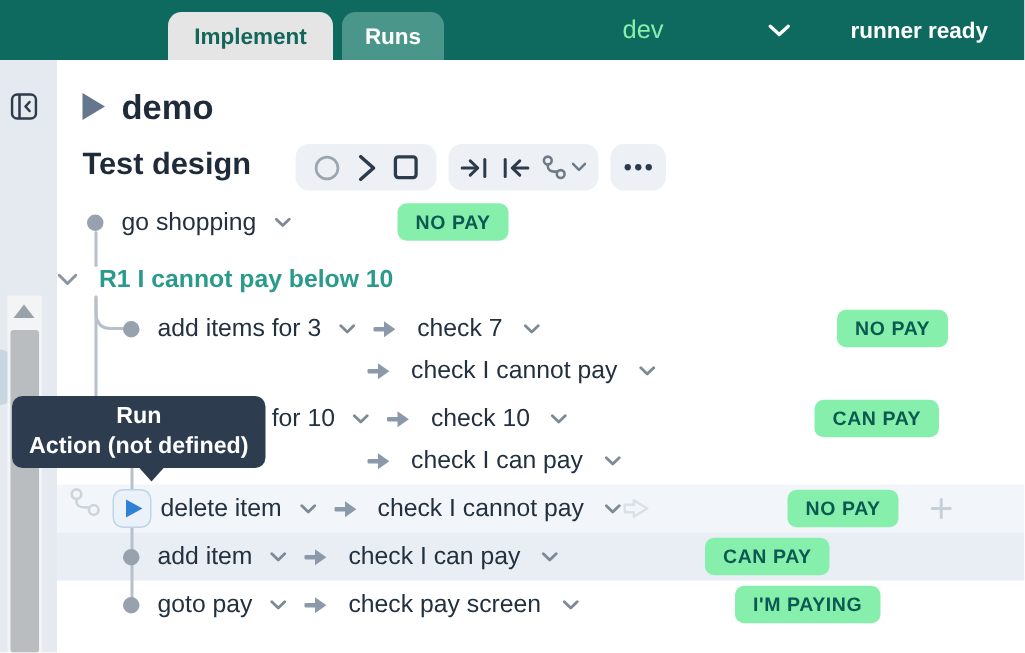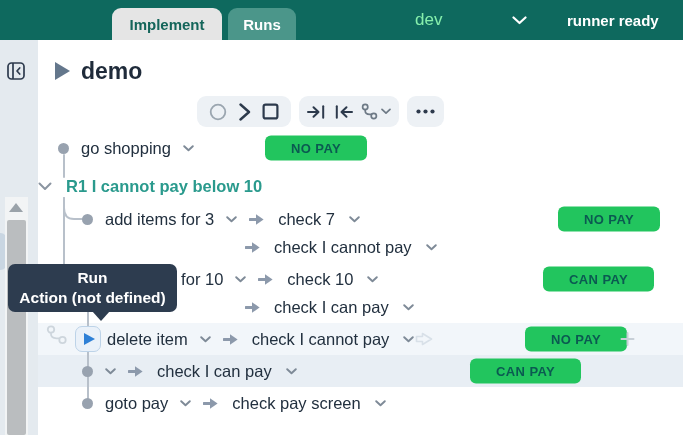--- a/index.html
+++ b/index.html
@@ -57,22 +57,22 @@
   .bullet { width:11px; height:11px; border-radius:50%; background:#98a2af; flex:none; }
   .indent-1 { padding-left:20px; }
   .indent-2 { padding-left:44px; }
   .subcheck { padding-left:207px; }
   .action { margin-left:12px; cursor:pointer; }
   .ml6 { margin-left:6px; }
   .chev { margin-left:12px; flex:none; cursor:pointer; }
   .chev2 { margin-left:14px; flex:none; cursor:pointer; }
   .arrow { margin-left:12px; flex:none; }
   .check { margin-left:13px; cursor:pointer; }
-  .badge { position:absolute; top:50%; transform:translateY(-50%); background:#22c55e; color:#0b5a51;
-           font-size:13px; font-weight:700; letter-spacing:.4px; padding:5px 26px; border-radius:6px;
+  .badge { position:absolute; top:50%; transform:translateY(-50%); background:#86efac; color:#0b5a51;
+           font-size:13px; font-weight:700; letter-spacing:.4px; padding:5px 12px; border-radius:6px;
            cursor:pointer; }
   .group-row { padding-left:0; }
   .group-label { margin-left:14px; color:#2a9a8d; font-weight:700; }
   .play-btn { width:26px; height:26px; margin-left:37px; border-radius:7px; background:#eaf1f9;
               border:1.5px solid #bdd3e8; display:flex; align-items:center; justify-content:center;
               flex:none; cursor:pointer; }
   .play-tri { width:0; height:0; border-top:6.5px solid transparent; border-bottom:6.5px solid transparent;
               border-left:11px solid #2f80d6; margin-left:2px; }
   .pale-arrow { position:absolute; left:377px; top:50%; transform:translateY(-50%); }
   .plus-icn { position:absolute; left:582px; top:50%; transform:translateY(-50%); cursor:pointer; }
@@ -111,20 +111,21 @@
     <div class="scroll-thumb"></div>
   </div>
 </div>
 
 <div class="content">
 
   <div class="demo-title">
     <div class="demo-tri"></div>
     <div class="demo-text">demo</div>
   </div>
+  <div class="section-title">Test design</div>
 
   <div class="tb-group tb-g1">
     <span class="tb-item">
       <svg width="18" height="18" viewBox="0 0 18 18">
           <circle cx="9" cy="9" r="7.3" fill="none" stroke="#9ba6b0" stroke-width="1.8"></circle>
         </svg>
     </span>
     <span class="tb-item">
       <svg width="12" height="18" viewBox="0 0 12 18">
           <path d="M1.5 1.5 10 9 1.5 16.5" fill="none" stroke="#2d3a4c" stroke-width="2.4" stroke-linecap="round" stroke-linejoin="round"></path>
@@ -282,20 +283,21 @@
         <path d="M1.5 5h6V2l9 5.5-9 5.5v-3h-6z" fill="none" stroke="#d8e0e8" stroke-width="1.6" stroke-linejoin="round"></path>
       </svg>
     <span class="badge" style="left:487px">NO PAY</span>
     <svg class="plus-icn" width="15" height="15" viewBox="0 0 15 15">
         <path d="M7.5 1.5v12M1.5 7.5h12" stroke="#c7cfd7" stroke-width="2" stroke-linecap="round"></path>
       </svg>
   </div>
 
   <div class="row indent-2" style="top:315px;height:32px">
     <span class="bullet"></span>
+    <span class="action">add item</span>
     <svg class="chev" width="11" height="7" viewBox="0 0 11 7">
         <path d="M1.2 1.2 5.5 5.3 9.8 1.2" fill="none" stroke="#7e8a97" stroke-width="1.9" stroke-linecap="round" stroke-linejoin="round"></path>
       </svg>
     <svg class="arrow" width="16" height="13" viewBox="0 0 16 13">
         <path d="M1 6.5h6.5" stroke="#8c99ab" stroke-width="3" stroke-linecap="round"></path>
         <path d="M7 1.2 14.6 6.5 7 11.8z" fill="#8c99ab"></path>
       </svg>
     <span class="check">check I can pay</span>
     <svg class="chev2" width="11" height="7" viewBox="0 0 11 7">
         <path d="M1.2 1.2 5.5 5.3 9.8 1.2" fill="none" stroke="#7e8a97" stroke-width="1.9" stroke-linecap="round" stroke-linejoin="round"></path>
@@ -310,20 +312,21 @@
         <path d="M1.2 1.2 5.5 5.3 9.8 1.2" fill="none" stroke="#7e8a97" stroke-width="1.9" stroke-linecap="round" stroke-linejoin="round"></path>
       </svg>
     <svg class="arrow" width="16" height="13" viewBox="0 0 16 13">
         <path d="M1 6.5h6.5" stroke="#8c99ab" stroke-width="3" stroke-linecap="round"></path>
         <path d="M7 1.2 14.6 6.5 7 11.8z" fill="#8c99ab"></path>
       </svg>
     <span class="check">check pay screen</span>
     <svg class="chev2" width="11" height="7" viewBox="0 0 11 7">
         <path d="M1.2 1.2 5.5 5.3 9.8 1.2" fill="none" stroke="#7e8a97" stroke-width="1.9" stroke-linecap="round" stroke-linejoin="round"></path>
       </svg>
+    <span class="badge" style="left:452px">I'M PAYING</span>
   </div>
 
 </div>
 
 <div class="tooltip">
   <div>Run</div>
   <div>Action (not defined)</div>
 </div>
 
 </body></html>

